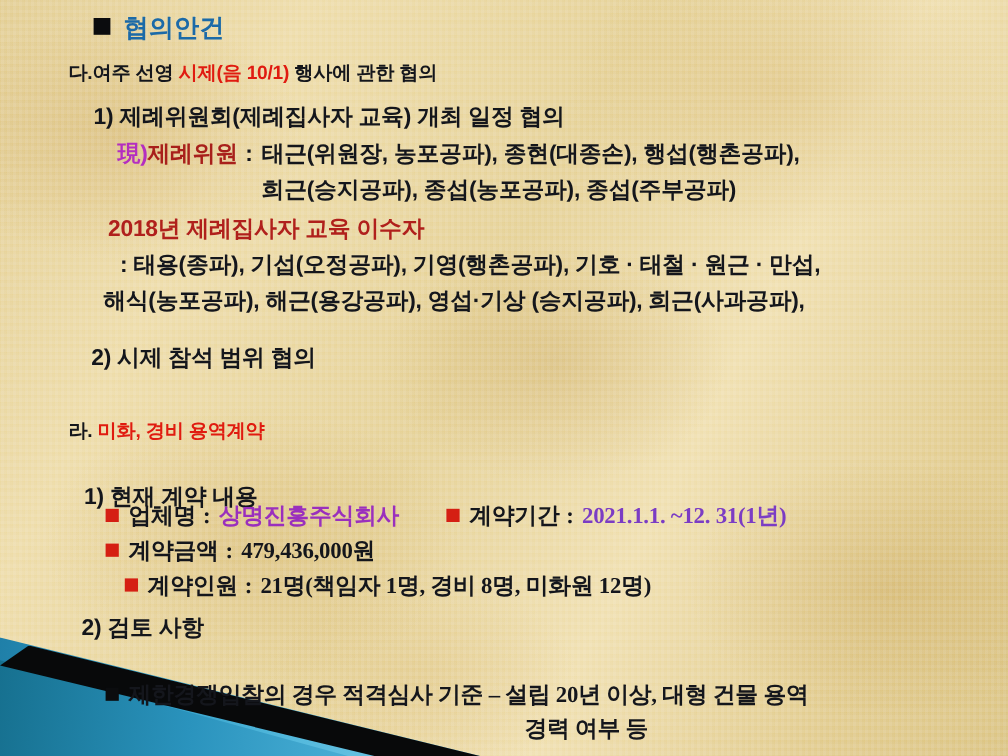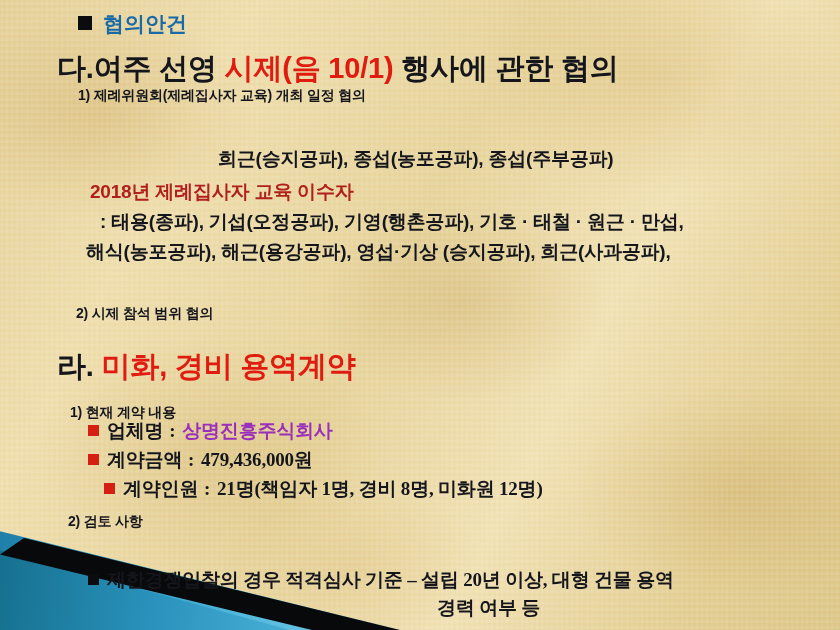--- a/index.html
+++ b/index.html
@@ -93,22 +93,22 @@
     padding-left: 40px;
   }
   .title .bullet-sq {
     display: inline-block;
     width: 14px; height: 14px;
     background: #0b0c0e;
     margin-right: 11px;
     vertical-align: 1px;
   }
 
-  .lvl-a { font-size: 29px; }
-  .lvl-b { font-size: 14px; }
+  .lvl-a { font-size: 16px; }
+  .lvl-b { font-size: 19px; }
   .lvl-c { font-size: 19px; }
   .lvl-d { font-size: 19px; font-family: Liberation Serif, serif; }
 
   .red      { color: #e01b10; }
   .darkred  { color: #a8201b; }
   .crimson  { color: #b0201c; }
   .purple   { color: #9a2fbd; }
   .violet   { color: #7b3cc4; }
   .magenta  { color: #b42ec0; }
 
@@ -138,48 +138,54 @@
     </div>
 
     <div class="ln lvl-a" style="left:57px; top:54px;">
       <span>다.</span><span>여주 선영 </span><span class="red">시제(음 10/1)</span><span> 행사에 관한 협의</span>
     </div>
 
     <div class="ln lvl-b" style="left:78px; top:88px;">
       <span>1)</span>&nbsp;<span>제례위원회(제례집사자 교육) 개최 일정 협의</span>
     </div>
 
+    <div class="ln lvl-c" style="left:98px; top:119px;">
+      <span class="magenta">現)</span><span class="darkred">제례위원</span><span class="colon"> : </span><span>태근(위원장, 농포공파),  종현(대종손),  행섭(행촌공파),</span>
+    </div>
 
     <div class="ln lvl-c" style="left:218px; top:149px;">
       <span>희근(승지공파),  종섭(농포공파),  종섭(주부공파)</span>
     </div>
 
     <div class="ln lvl-c crimson" style="left:90px; top:182px;">2018년 제례집사자 교육 이수자</div>
 
     <div class="ln lvl-c" style="left:86px; top:242px;">해식(농포공파),  해근(용강공파),  영섭·기상 (승지공파),  희근(사과공파),</div>
 
     <div class="ln lvl-c" style="left:100px; top:212px;">: 태용(종파),  기섭(오정공파),  기영(행촌공파),  기호 · 태철 · 원근 · 만섭,</div>
 
 
-    <div class="ln lvl-b" style="left:76px; top:306px;">
+    <div class="ln lvl-b" style="left:76px; top:289px;">
       <span>2)</span>&nbsp;<span>시제 참석 범위 협의</span>
     </div>
 
     <div class="ln lvl-a" style="left:57px; top:352px;">
       <span>라.</span>&nbsp;<span class="red">미화, 경비 용역계약</span>
     </div>
 
     <div class="ln lvl-b" style="left:70px; top:390px;margin-top:15px;">
       <span>1)</span>&nbsp;<span>현재 계약 내용</span>
     </div>
 
     <div class="ln lvl-d" style="left:88px; top:421px;">
       <span class="sq sq-red"></span><span>업체명</span><span class="colon"> : </span><span class="purple">상명진흥주식회사</span>
     </div>
 
+    <div class="ln lvl-d" style="left:372px; top:421px;">
+      <span class="sq sq-red"></span><span>계약기간</span><span class="colon"> : </span><span class="violet">2021.1.1. ~12. 31(1년)</span>
+    </div>
 
     <div class="ln lvl-d" style="left:88px; top:450px;">
       <span class="sq sq-red"></span><span>계약금액</span><span class="colon"> : </span><span>479,436,000원</span>
     </div>
 
     <div class="ln lvl-d" style="left:104px; top:479px;">
       <span class="sq sq-red"></span><span>계약인원</span><span class="colon"> : </span><span>21명(책임자 1명, 경비 8명, 미화원 12명)</span>
     </div>
 
     <div class="ln lvl-b" style="left:68px; top:514px;">

